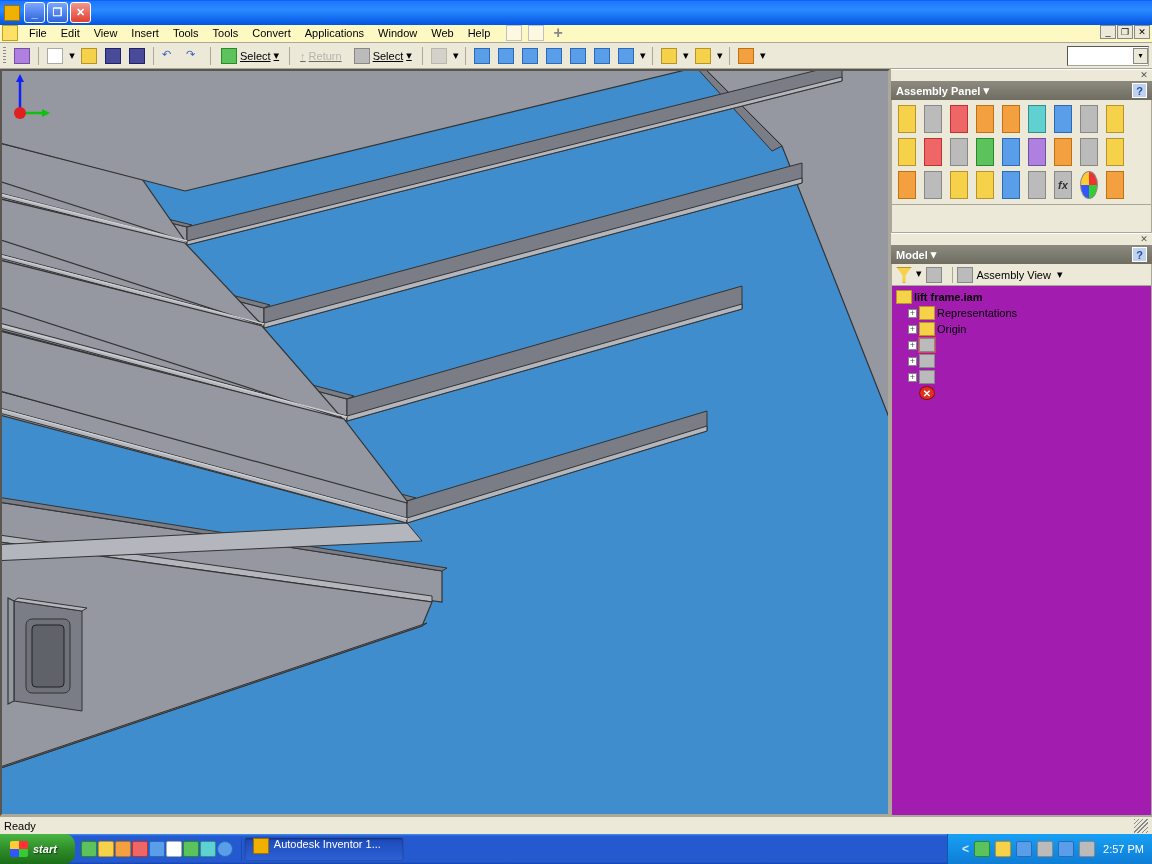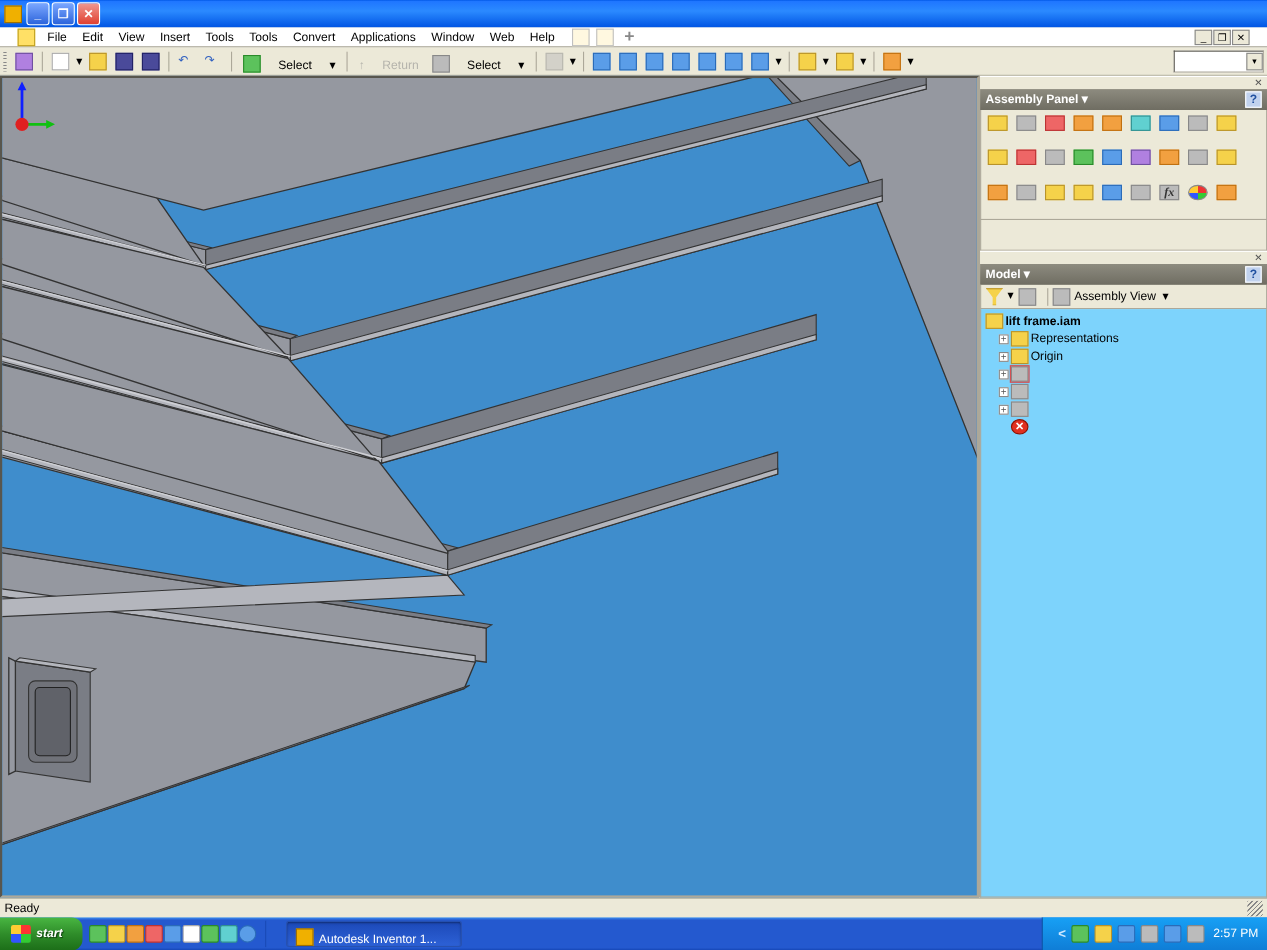--- a/index.html
+++ b/index.html
@@ -7,62 +7,62 @@
 
 
 .titlebar { height: 25px; background: linear-gradient(to bottom, #0058e6 0%, #1f76ff 5%, #2b8aff 40%, #0054e3 100%); display: flex; align-items: center; padding: 0 2px 0 4px; color: #fff; font-weight: bold; }
 .titlebar .app-icon { width: 16px; height: 16px; background: #f0b000; border: 1px solid #a07000; margin-right: 4px; }
 .titlebar .title-text { flex: 1; font-size: 12px; }
 .titlebar .win-btns { display: flex; gap: 2px; }
 .titlebar .win-btn { width: 21px; height: 21px; background: linear-gradient(to bottom,#7ba7ff,#2c64db); border: 1px solid #fff; border-radius: 3px; color:#fff; display:flex; align-items:center; justify-content:center; font-weight:bold; font-family: Arial; }
 .titlebar .win-btn.close { background: linear-gradient(to bottom,#f09890,#e04030); }
 
 
-.menubar { height: 18px; background: #ffffff; display: flex; align-items: center; padding: 0 16px; border-bottom: 1px solid #aca899; position: relative; }
+.menubar { height: 18px; background: #fef9c3; display: flex; align-items: flex-start; padding: 0 2px; border-bottom: 1px solid #aca899; position: relative; }
 .menubar .mdi-icon { width:16px; height:16px; background:#ffe066; border:1px solid #c0a020; margin-right:4px;}
 .menubar .menu-item { padding: 2px 7px; cursor: default; }
 .menubar .menu-spacer { flex:1; }
 .menubar .menu-tool { width:16px; height:16px; margin: 0 3px; border:1px solid #c0c0c0; background:#fff8e0; }
 .menubar .mdi-btns { display:flex; gap:1px; margin-left:4px; }
 .menubar .mdi-btns .b { width:16px; height:14px; background:#ece9d8; border:1px solid #888; font-size:9px; display:flex; align-items:center; justify-content:center; }
 
 
 .toolbar { height: 26px; background: #ece9d8; border-bottom: 1px solid #aca899; display:flex; align-items:center; padding: 0 3px; gap:2px; }
 .toolbar .grip { width:3px; height:18px; background: repeating-linear-gradient(to bottom,#888 0 1px,transparent 1px 3px); margin-right:3px;}
 .toolbar .tbtn { width:22px; height:22px; border:1px solid transparent; display:flex; align-items:center; justify-content:center; }
 .toolbar .tsep { width:1px; height:18px; background:#aca899; margin:0 3px; }
 .toolbar .ticon { width:16px; height:16px; }
 .toolbar .tdrop { width:8px; display:flex; align-items:center; justify-content:center; }
-.toolbar .tbtn-wide { display:flex; align-items:flex-end; padding:0 4px; height:22px; gap:16px; border:1px solid transparent;}
+.toolbar .tbtn-wide { display:flex; align-items:center; padding:0 4px; height:22px; gap:3px; border:1px solid transparent;text-decoration:underline;}
 .toolbar .dimtext { color:#888; }
 .toolbar .combo { width:82px; height:20px; background:#fff; border:1px inset #aca899; margin-left:4px; display:flex; align-items:center; justify-content:flex-end;}
 .toolbar .combo .cb { width:15px; height:16px; background:#ece9d8; border:1px solid #888; font-size:8px; display:flex; align-items:center; justify-content:center;}
 
 
 .main { flex:1; display:flex; min-height:0; }
 .viewport { flex:1; background:#3f8dcc; position:relative; border: 2px inset #aca899; overflow:hidden;}
 .viewport svg { position:absolute; inset:0; }
 .triad { position:absolute; left:16px; bottom:24px; width:50px; height:50px; }
 
 .right-col { width:262px; display:flex; flex-direction:column; background:#ece9d8; border-left:1px solid #aca899;}
 
 
 .panel-close-row { height:12px; background:#ece9d8; display:flex; justify-content:flex-end; align-items:center; padding-right:3px; border-top:1px solid #fff;}
 .panel-close-row .x { width:10px; height:10px; font-size:9px; line-height:9px; text-align:center; color:#555;}
 .panel-header { height:19px; background: linear-gradient(to bottom,#8d8b7f 0%,#6f6d62 100%); color:#fff; display:flex; align-items:center; padding:0 5px; font-weight:bold;}
 .panel-header .dd { margin-left:3px;}
 .panel-header .help { margin-left:auto; width:15px; height:15px; background:#c1d2ee; color:#2050a0; border:1px solid #fff; display:flex; align-items:center; justify-content:center; font-weight:bold;}
 
 .asm-panel-body { padding:5px 6px; display:flex; flex-wrap:wrap; gap:5px 8px; border:1px solid #aca899; border-top:none; min-height:100px;}
-.asm-panel-body .ab { width:18px; height:14px;font-family:Liberation Serif, serif; }
+.asm-panel-body .ab { width:18px; height:28px; }
 .asm-bottom-space { height:28px; background:#ece9d8; border:1px solid #aca899; border-top:none;}
 
 .model-toolbar { height:22px; background:#ece9d8; border:1px solid #aca899; border-top:none; display:flex; align-items:center; padding:0 4px; gap:4px;}
 .model-toolbar .mb { width:16px; height:16px;}
-.model-tree { flex:1; background:#7dd3fc; border:1px solid #aca899; border-top:none; padding:3px 2px; overflow:hidden; position:relative;}
+.model-tree { flex:1; background:#a21caf; border:1px solid #aca899; border-top:none; padding:3px 2px; overflow:hidden; position:relative;}
 .tree-row { display:flex; align-items:center; height:16px; gap:2px; padding-left:2px;}
 .tree-row .exp { width:9px; height:9px; border:1px solid #888; background:#fff; font-size:9px; line-height:7px; text-align:center; color:#555;}
 .tree-row .ticn { width:16px; height:14px;}
 .indent1 { padding-left:14px; }
 
 
 .ctx-menu { position:absolute; left:32px; top:48px; width:150px; background:#fff; border:1px solid #999; box-shadow: 2px 2px 3px rgba(0,0,0,.3); padding:2px;}
 .ctx-menu .mi { height:18px; display:flex; align-items:center; padding:0 8px 0 22px; position:relative; white-space:nowrap;}
 .ctx-menu .mi .mi-ic { position:absolute; left:3px; width:14px; height:14px;}
 .ctx-menu .msep { height:1px; background:#ccc; margin:2px 1px;}
@@ -72,21 +72,21 @@
 
 .statusbar { height:18px; background:#ece9d8; border-top:1px solid #aca899; display:flex; align-items:center; padding:0 4px;}
 .statusbar .grip-corner { margin-left:auto; width:14px; height:14px; background: repeating-linear-gradient(135deg,#888 0 1px, transparent 1px 3px);}
 
 
 .taskbar { height:30px; background: linear-gradient(to bottom,#3f91f0 0%, #2459cf 8%, #2459cf 92%, #1344b2 100%); display:flex; align-items:center;}
 .start-btn { height:30px; padding:0 18px 0 10px; background: linear-gradient(to bottom,#49b642,#2f8d2a 50%,#1c6e18); color:#fff; font-weight:bold; font-style:italic; font-size:17px; display:flex; align-items:center; border-radius:0 10px 10px 0; text-shadow:1px 1px 1px #104010; gap:5px;}
 .start-btn .flag { width:18px; height:16px; background: conic-gradient(#f33 0 25%, #3c3 0 50%, #35f 0 75%, #fc3 0 100%); border-radius:2px;}
 .ql { display:flex; gap:1px; margin:0 6px; align-items:center;}
 .ql .q { width:16px; height:16px; border-radius:2px;}
-.task-btn { height:24px; min-width:160px; background: linear-gradient(to bottom,#5a8ae6,#3b6cd6); border:1px solid #2751b0; border-radius:3px; color:#fff; display:flex; align-items:flex-end; padding:0 8px; gap:5px; margin-left:16px; box-shadow: inset 0 1px 0 rgba(255,255,255,.3);}
+.task-btn { height:24px; min-width:160px; background: linear-gradient(to bottom,#5a8ae6,#3b6cd6); border:1px solid #2751b0; border-radius:3px; color:#fff; display:flex; align-items:flex-start; padding:0 8px; gap:5px; margin-left:0; box-shadow: inset 0 1px 0 rgba(255,255,255,.3);}
 .task-btn.active { background: linear-gradient(to bottom,#1c49b8,#2d61d6); box-shadow: inset 0 1px 2px rgba(0,0,0,.4);}
 .task-btn .ti { width:16px; height:16px; background:#f0b000; border:1px solid #a07000;}
 .tray { margin-left:auto; height:30px; background: linear-gradient(to bottom,#17a0f5,#0f7dd6); display:flex; align-items:center; padding:0 8px 0 14px; gap:5px; color:#fff; border-left:1px solid #0a5aa8;}
 .tray .chev { color:#cfe8ff; font-size:12px; font-weight:bold;}
 .tray .tic { width:16px; height:16px; border-radius:2px;}
 .tray .clock { font-size:11px; margin-left:3px;}
 
 
 .ic-yel{background:#f5d24a;border:1px solid #b8932a;} .ic-blu{background:#5a9de8;border:1px solid #2a6bb8;}
 .ic-grn{background:#5cc25c;border:1px solid #2a8a2a;} .ic-red{background:#e66;border:1px solid #b33;}

